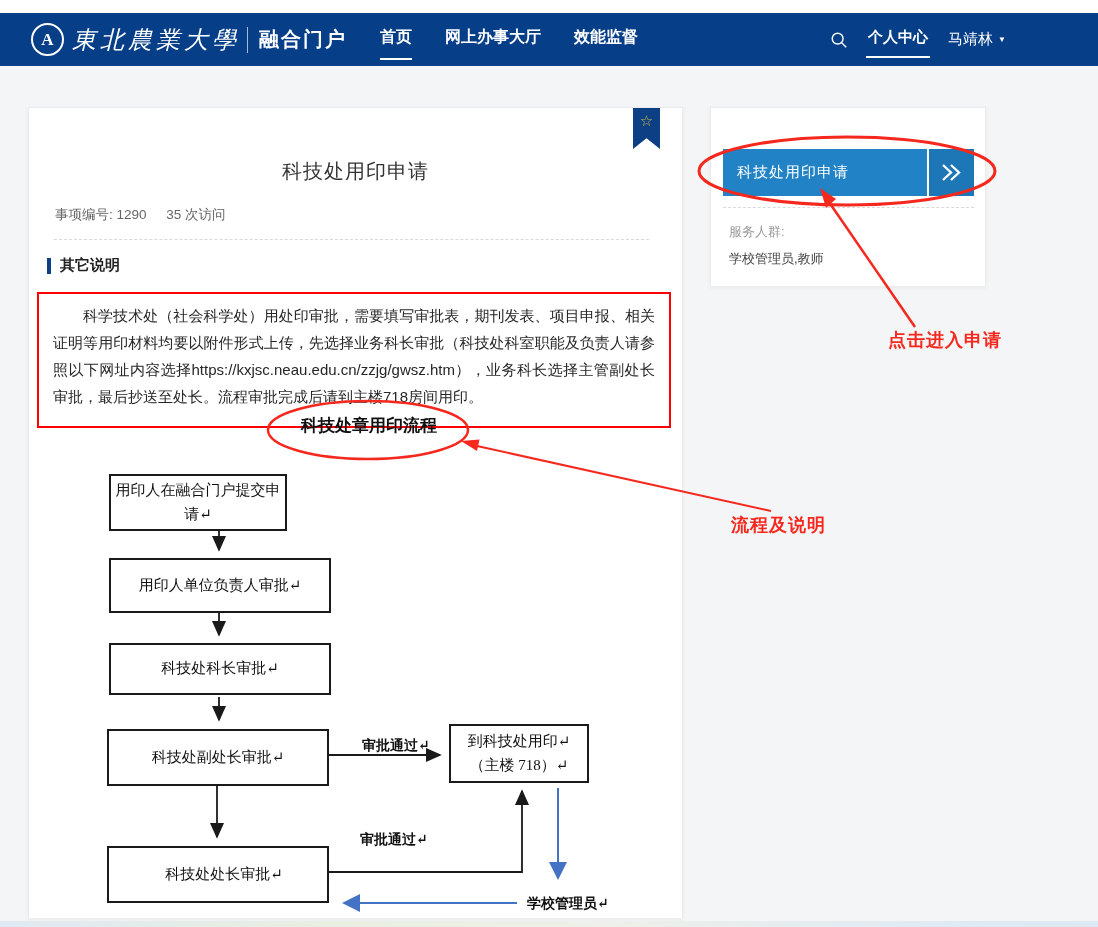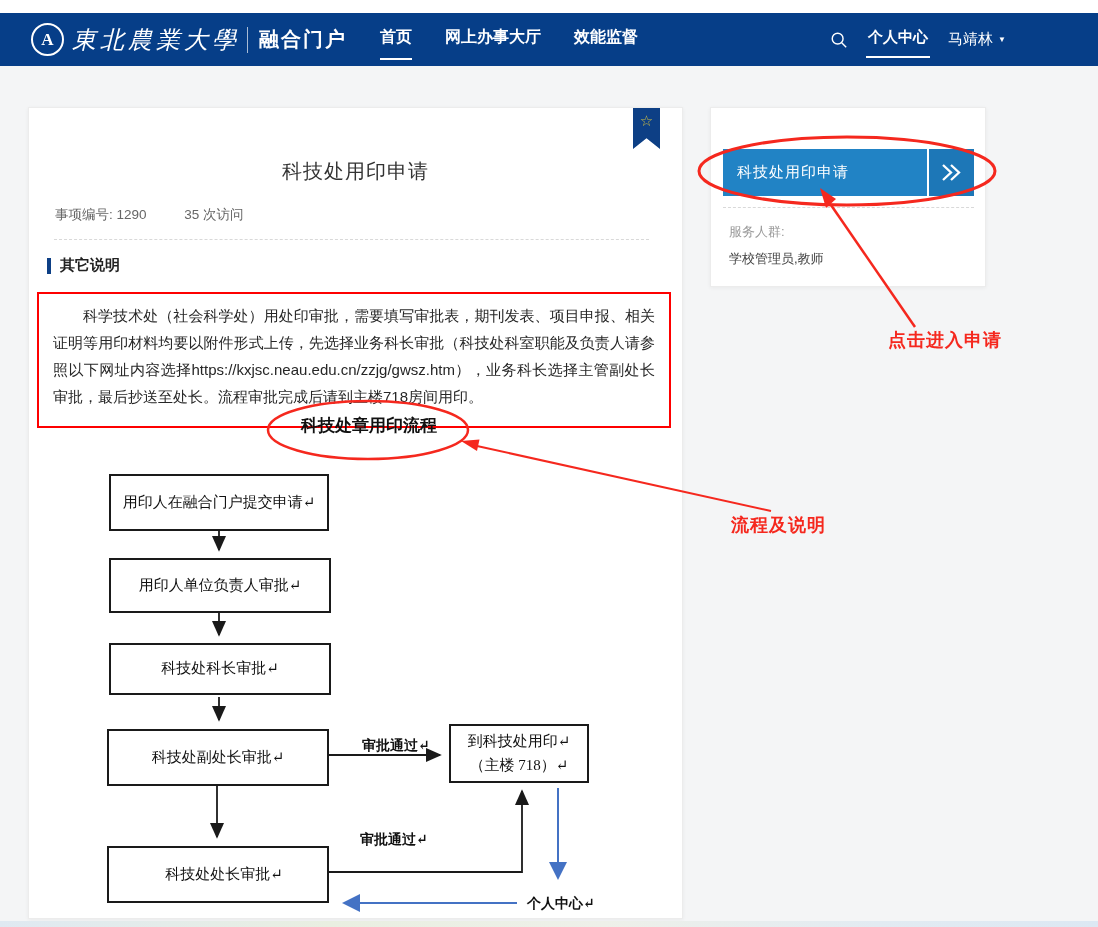--- a/index.html
+++ b/index.html
@@ -46,21 +46,21 @@
 
   .bookmark {
     position:absolute; left:604px; top:0; width:27px; height:41px; background:#0d3f85;
     clip-path:polygon(0 0,100% 0,100% 100%,50% 74%,0 100%);
     display:flex; justify-content:center; cursor:pointer;
   }
   .bookmark .star { color:#c9bb45; font-size:15px; margin-top:4px; }
 
   .page-title { position:absolute; top:50px; left:0; width:100%; text-align:center; font-size:20px; color:#333; font-weight:400; letter-spacing:1px; }
   .meta { position:absolute; top:98px; left:26px; font-size:13.5px; color:#666; }
-  .meta .visits { margin-left:34px; }
+  .meta .visits { margin-left:16px; }
   .dash-div { border-top:1px dashed #d9d9d9; }
   .main-card .dash-div { position:absolute; top:131px; left:25px; width:595px; }
   .section-head { position:absolute; top:148px; left:18px; font-size:15px; font-weight:bold; color:#222; display:flex; align-items:center; }
   .blue-bar { display:inline-block; width:4px; height:16px; background:#0d3f85; margin-right:9px; }
 
   .desc-box {
     position:absolute; left:8px; top:184px; width:634px;
     border:2px solid #fe0000;
     padding:8px 14px 16px 14px;
     font-size:15px; line-height:27px; color:#262626;
@@ -71,21 +71,21 @@
   .flow-title {
     position:absolute; left:240px; top:306px; width:200px; text-align:center;
     font-family:"Liberation Serif","DejaVu Serif", serif; font-size:17px; font-weight:bold; color:#111;
   }
   .fbox {
     position:absolute; border:2px solid #1a1a1a; background:#fff;
     display:flex; flex-direction:column; align-items:center; justify-content:center;
     font-family:"Liberation Serif","DejaVu Serif", serif; font-size:15px; color:#111; text-align:center;
     line-height:1.55;
   }
-  .b1 { left:80px; top:366px; width:220px; height:57px; }
+  .b1 { left:80px; top:366px; width:178px; height:57px; }
   .b2 { left:80px; top:450px; width:222px; height:55px; }
   .b3 { left:80px; top:535px; width:222px; height:52px; }
   .b4 { left:78px; top:621px; width:222px; height:57px; }
   .b5 { left:78px; top:738px; width:222px; height:57px;padding-left:12px; }
   .b6 { left:420px; top:616px; width:140px; height:59px; }
   .edge-label {
     position:absolute; font-family:"Liberation Serif","DejaVu Serif", serif;
     font-size:14px; font-weight:bold; color:#111; white-space:nowrap;
   }
   .lab1 { left:333px; top:629px; }
@@ -173,21 +173,21 @@
   <div class="fbox b3">科技处科长审批↵</div>
   <div class="fbox b4">科技处副处长审批↵</div>
   <div class="fbox b5">科技处处长审批↵</div>
   <div class="fbox b6">
     <span>到科技处用印↵</span>
     <span>（主楼 718）↵</span>
   </div>
 
   <span class="edge-label lab1">审批通过↵</span>
   <span class="edge-label lab2">审批通过↵</span>
-  <span class="edge-label lab3">个人中心↵</span>
+  <span class="edge-label lab3">学校管理员↵</span>
 </section>
 
 <aside class="card side-card">
   <div class="side-head">
     <span class="blue-bar"></span>
     <span>办理入口</span>
   </div>
   <div class="entry-btn">
     <div class="entry-main">科技处用印申请</div>
     <div class="entry-gap"></div>

